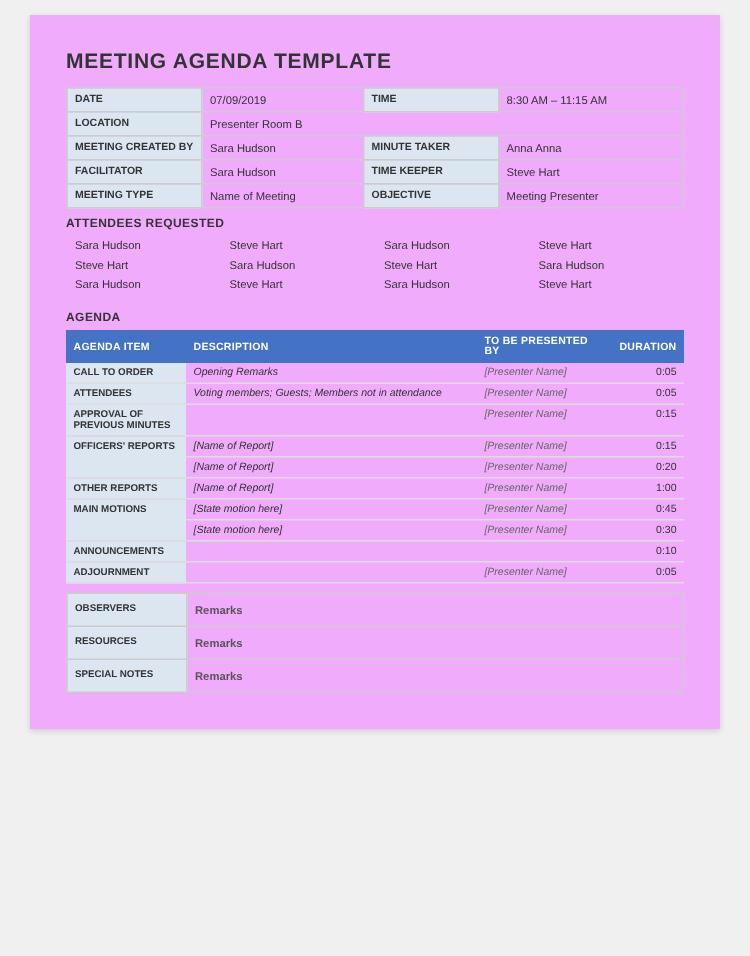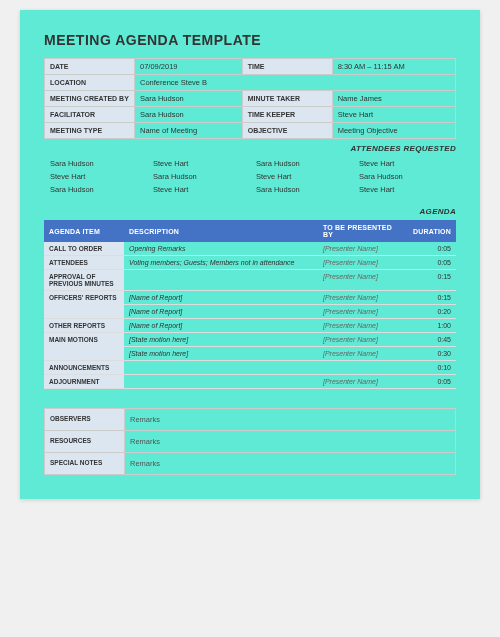--- a/index.html
+++ b/index.html
@@ -6,21 +6,21 @@
     body {
       font-family: Arial, sans-serif;
       background: #f0f0f0;
       display: flex;
       justify-content: center;
       align-items: flex-start;
       min-height: 637px;
       padding: 10px;
     }
     .page {
-      background: #5eead4;
+      background: #f0abfc;
       width: 460px;
       padding: 22px 24px 24px 24px;
       box-shadow: 0 1px 4px rgba(0,0,0,0.15);
     }
     .page-title {
       font-size: 14px;
       font-weight: bold;
       color: #333;
       margin-bottom: 10px;
       letter-spacing: 0.5px;
@@ -44,46 +44,45 @@
       width: 90px;
       text-transform: uppercase;
       font-size: 7px;
     }
     .info-table .value-cell {
       color: #333;
       font-size: 7.5px;
     }
     
     .section-header {
-      text-align: right;
+      text-align: left;
       font-size: 8px;
       font-weight: bold;
       color: #333;
       padding: 5px 0 4px 0;
       text-transform: uppercase;
       letter-spacing: 0.3px;
-      font-style: italic;
     }
     
     .attendees-section {
       margin-bottom: 6px;
     }
     .attendees-grid {
       width: 100%;
       border-collapse: collapse;
       font-size: 7.5px;
     }
     .attendees-grid td {
       padding: 2px 6px;
       color: #333;
       border: none;
     }
     
     .agenda-section {
-      margin-bottom: 19px;
+      margin-bottom: 6px;
     }
     .agenda-table {
       width: 100%;
       border-collapse: collapse;
       font-size: 7px;
     }
     .agenda-table thead tr {
       background: #4472c4;
       color: #fff;
     }
@@ -126,20 +125,21 @@
     .italic-text { font-style: italic; color: #555; }
     
     .other-info-table {
       width: 100%;
       border-collapse: collapse;
       font-size: 7.5px;
     }
     .other-info-table td {
       border: 1px solid #ccc;
       padding: 6px 5px;
+      font-weight: bold;
     }
     .other-info-table .label-cell {
       background: #dce6f1;
       font-weight: bold;
       text-transform: uppercase;
       font-size: 6.5px;
       width: 80px;
       vertical-align: top;
       color: #333;
     }
@@ -158,39 +158,39 @@
   <table class="info-table">
     <tbody>
         <tr>
       <td class="label-cell">DATE</td>
       <td class="value-cell" colspan="2">07/09/2019</td>
       <td class="label-cell">TIME</td>
       <td class="value-cell" colspan="2">8:30 AM – 11:15 AM</td>
     </tr>
     <tr>
       <td class="label-cell">LOCATION</td>
-      <td class="value-cell" colspan="5">Conference Steve B</td>
+      <td class="value-cell" colspan="5">Presenter Room B</td>
     </tr>
     <tr>
       <td class="label-cell">MEETING CREATED BY</td>
       <td class="value-cell" colspan="2">Sara Hudson</td>
       <td class="label-cell">MINUTE TAKER</td>
-      <td class="value-cell" colspan="2">Name James</td>
+      <td class="value-cell" colspan="2">Anna Anna</td>
     </tr>
     <tr>
       <td class="label-cell">FACILITATOR</td>
       <td class="value-cell" colspan="2">Sara Hudson</td>
       <td class="label-cell">TIME KEEPER</td>
       <td class="value-cell" colspan="2">Steve Hart</td>
     </tr>
     <tr>
       <td class="label-cell">MEETING TYPE</td>
       <td class="value-cell" colspan="2">Name of Meeting</td>
       <td class="label-cell">OBJECTIVE</td>
-      <td class="value-cell" colspan="2">Meeting Objective</td>
+      <td class="value-cell" colspan="2">Meeting Presenter</td>
     </tr>
   </tbody>
     </table>
 
   <div class="attendees-section">
     <div class="section-header">ATTENDEES REQUESTED</div>
     <table class="attendees-grid">
       <tbody>
           <tr>
         <td>Sara Hudson</td>

